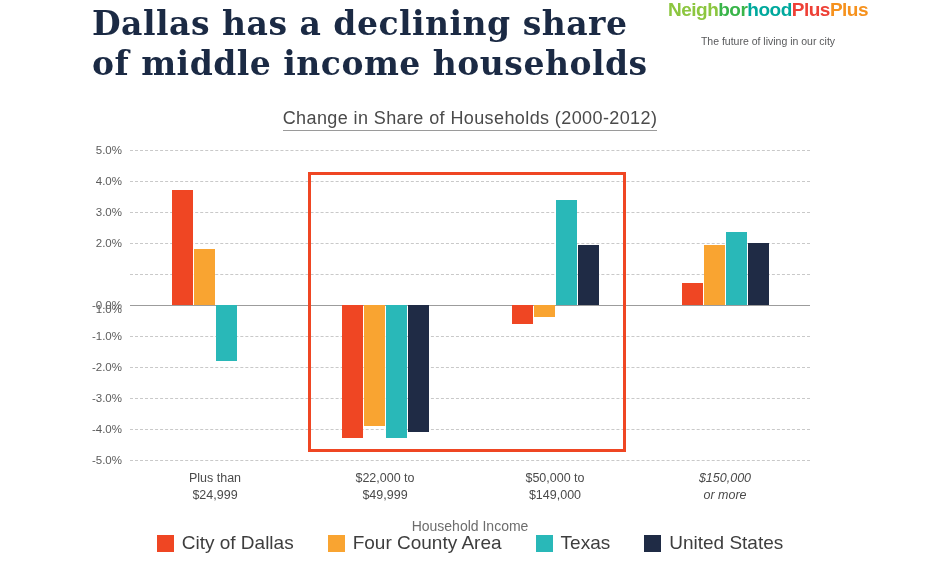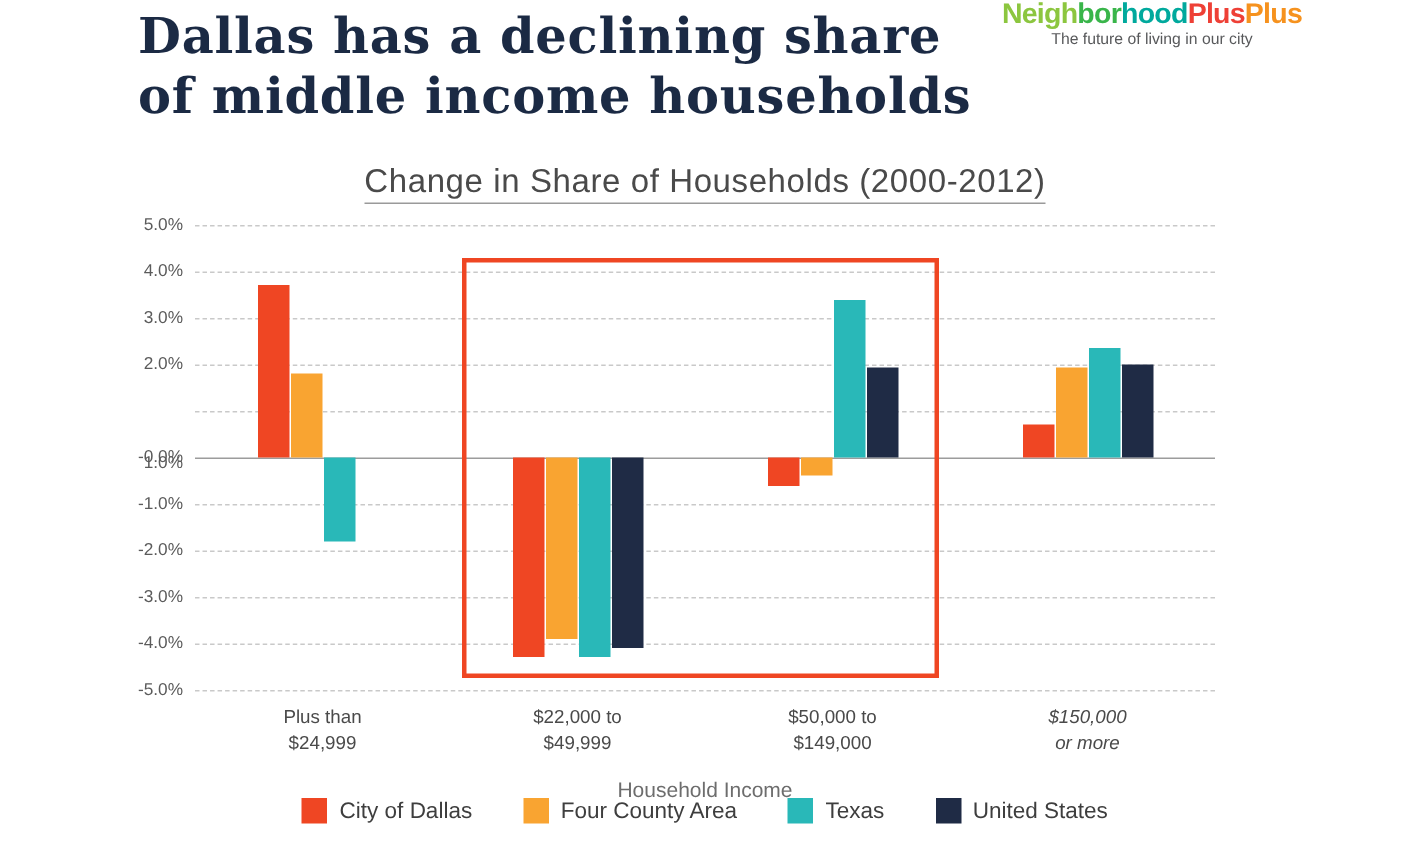--- a/index.html
+++ b/index.html
@@ -32,21 +32,21 @@
     white-space: nowrap;
   }
   #brand .brand-word .g1 { color: #8cc63f; margin-top: 22px; }
   #brand .brand-word .g2 { color: #39b54a; }
   #brand .brand-word .g3 { color: #00a99d; margin-top: 17px; }
   #brand .brand-word .g4 { color: #ee4036; }
   #brand .brand-word .g5 { color: #f6921e; }
   #brand .brand-tag {
     font-size: 10.5px;
     color: #58595b;
-    margin-top: 1px;
+    margin-top: 16px;
     white-space: nowrap;
   }
 
   
   #headline {
     position: absolute;
     left: 92px;
     top: 4px;
     width: 560px;
     font-family: "DejaVu Serif", serif;
@@ -57,21 +57,21 @@
     letter-spacing: 0.5px;
   }
 
   
   #chart-title {
     position: absolute;
     top: 108px;
     left: 0;
     width: 940px;
     text-align: center;
-    font-size: 22px;
+    font-size: 18px;
     color: #4a4a4a;
     letter-spacing: 0.4px;
   }
   #chart-title span {
     border-bottom: 1px solid #9a9a9a;
     padding-bottom: 2px;
   }
 
   
   #plot-wrap {
@@ -152,21 +152,21 @@
     display: flex;
     align-items: center;
     gap: 8px;
   }
   .legend-swatch {
     width: 17px;
     height: 17px;
     display: block;
   }
   .legend-label {
-    font-size: 15px;
+    font-size: 19px;
     color: #3e3e3e;
   }
 </style>
 </head>
 <body>
 
 <div id="brand">
   <div class="brand-word">
     <span class="g1">Neigh</span><span class="g2">bor</span><span class="g3">hood</span><span class="g4">Plus</span><span class="g5">Plus</span>
   </div>

